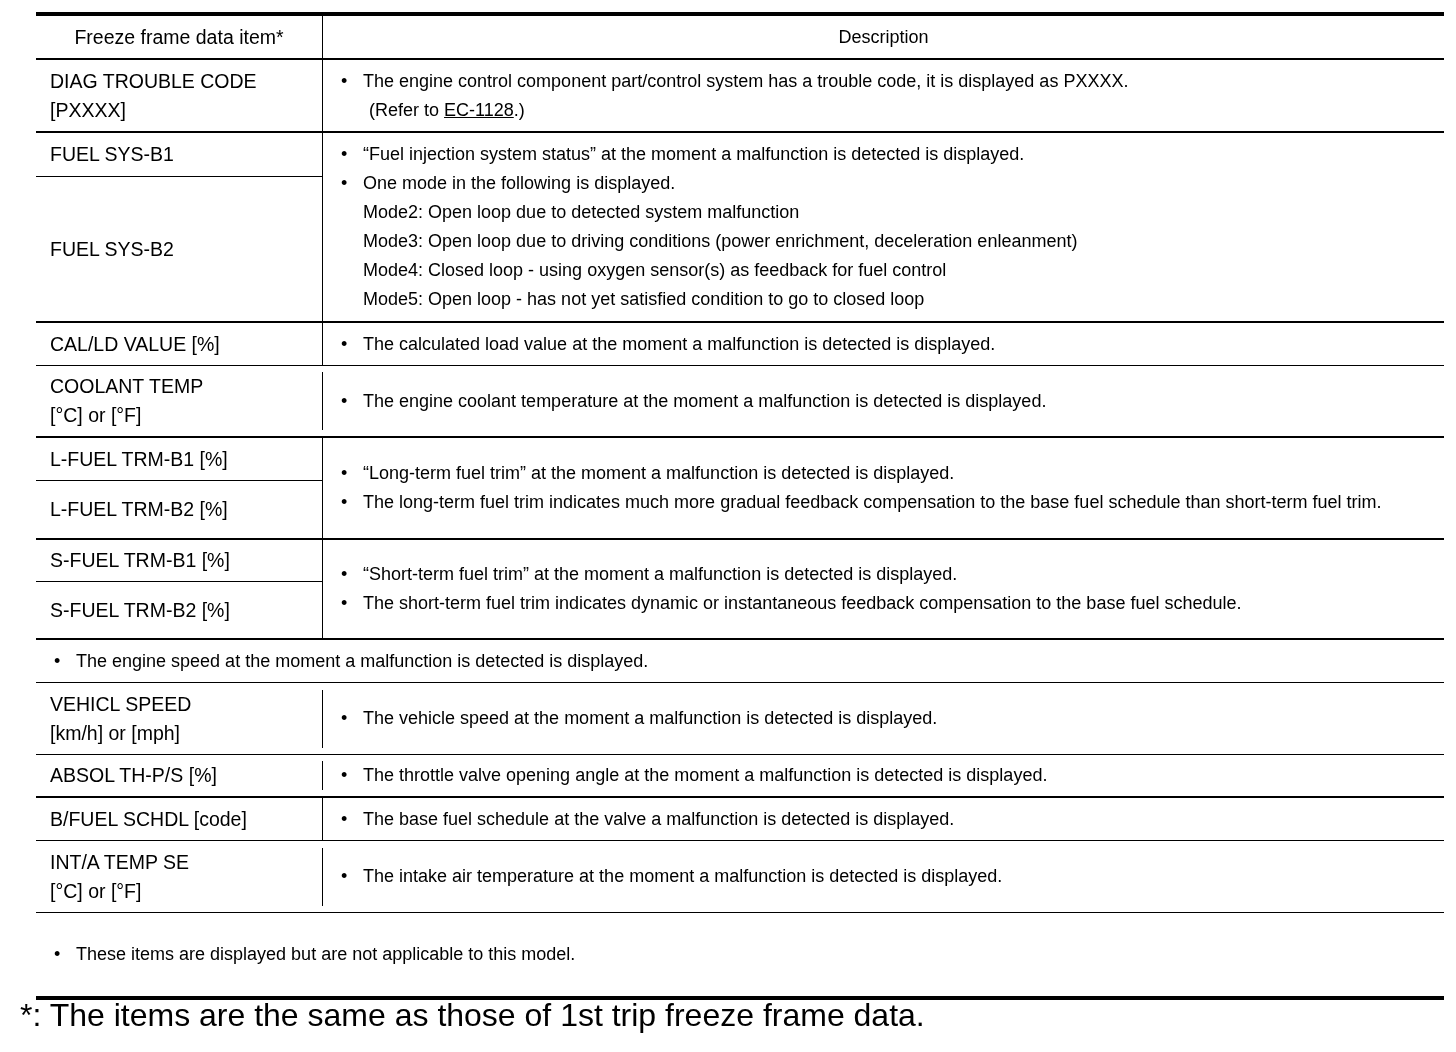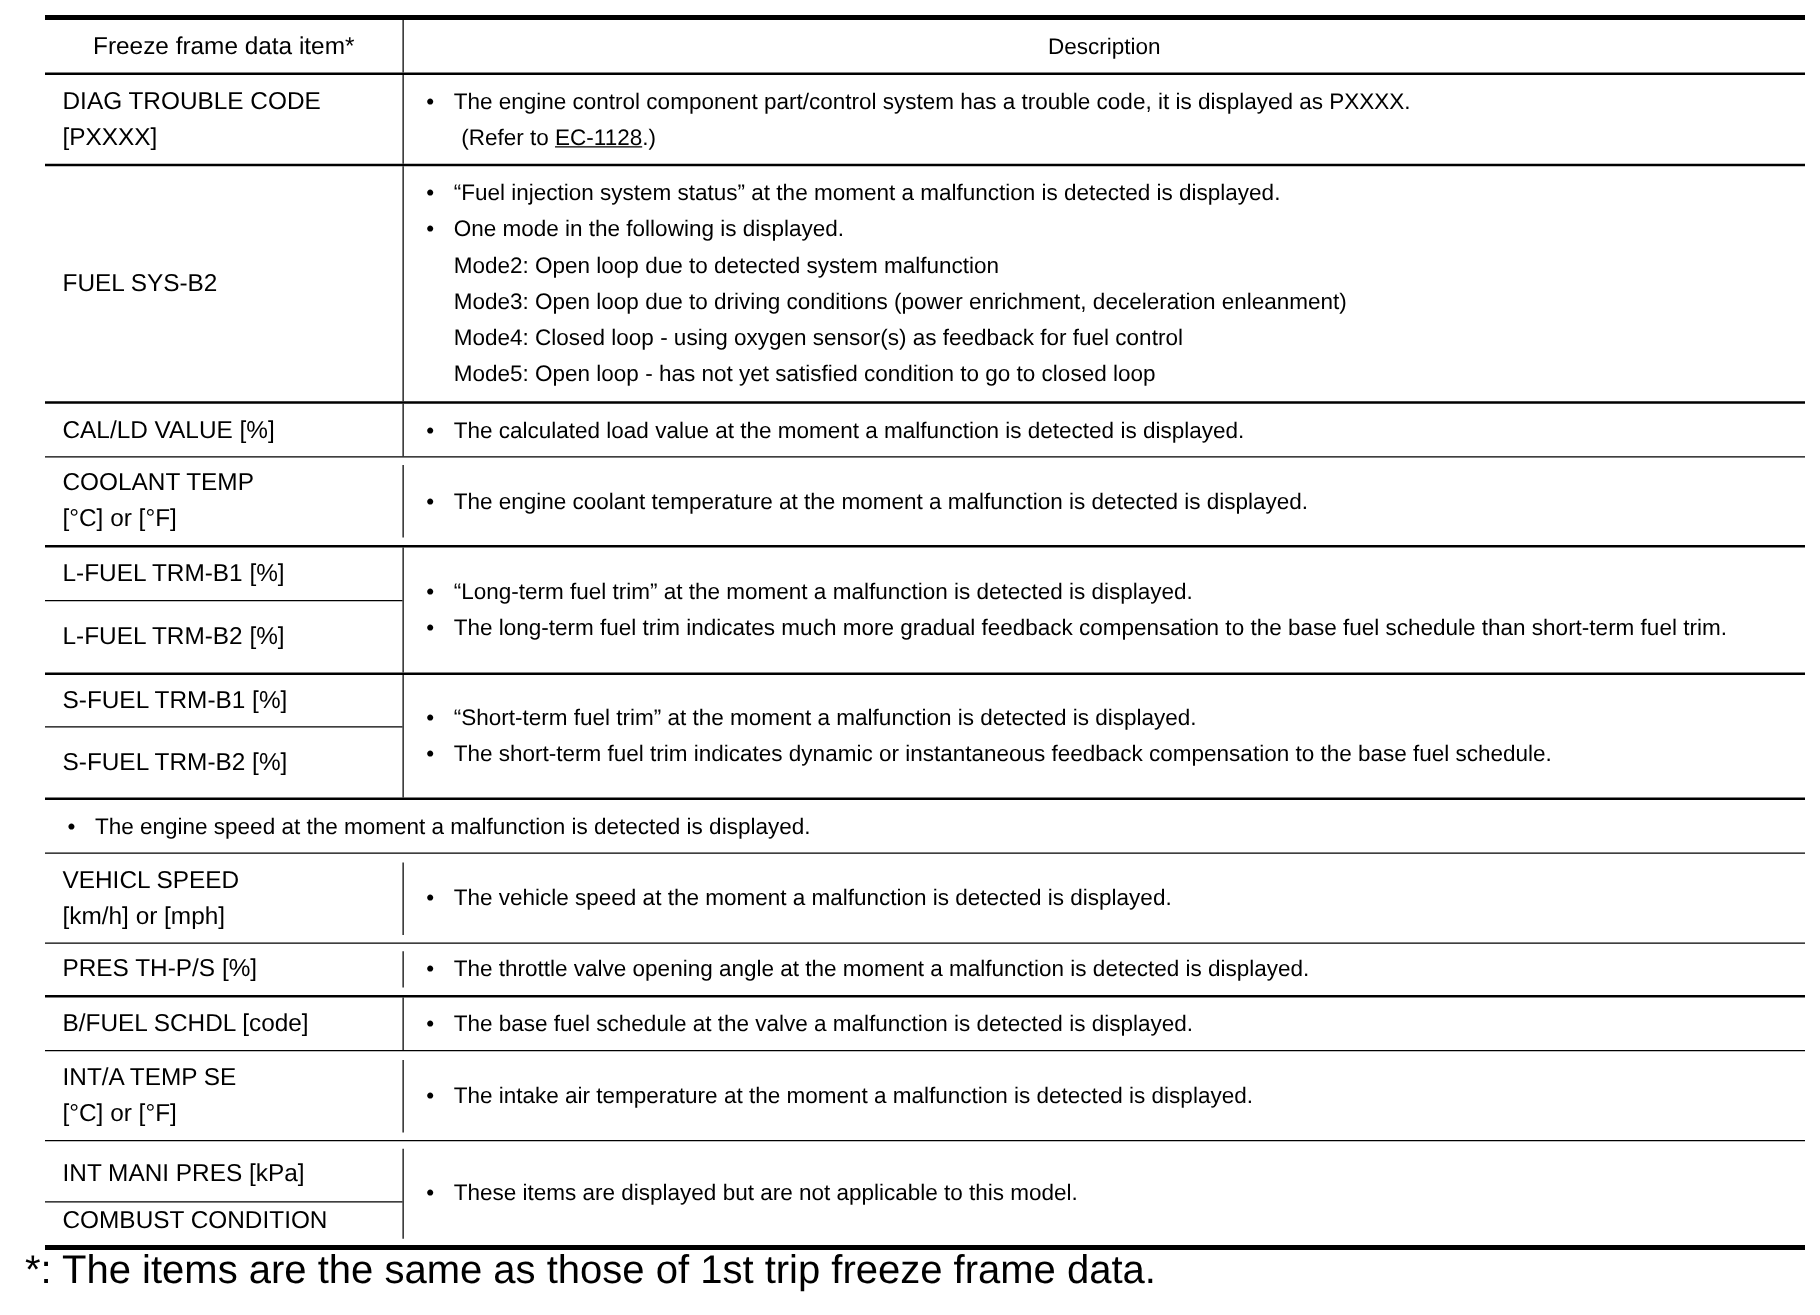--- a/index.html
+++ b/index.html
@@ -52,20 +52,21 @@
           <span class="txt">The engine control component part/control system has a trouble code, it is displayed as PXXXX.</span>
         </div>
       <div class="sub" style="padding-left:28px">
         <span>(Refer to </span><span class="link">EC-1128</span><span>.)</span>
       </div>
     </div>
   </div>
 
   <div class="grp" style="height:188px">
     <div class="left">
+      <div class="cell" style="height:43px">FUEL SYS-B1</div>
       <div class="cell" style="flex:1">FUEL SYS-B2</div>
     </div>
     <div class="right">
       <div class="bullet">
           <span class="dot">•</span>
           <span class="txt">“Fuel injection system status” at the moment a malfunction is detected is displayed.</span>
         </div>
       <div class="bullet">
           <span class="dot">•</span>
           <span class="txt">One mode in the following is displayed.</span>
@@ -157,21 +158,21 @@
     <div class="right">
         <div class="bullet">
           <span class="dot">•</span>
           <span class="txt">The vehicle speed at the moment a malfunction is detected is displayed.</span>
         </div>
       </div>
   </div>
 
   <div class="grp thin" style="height:41px">
     <div class="left">
-        <div class="cell" style="flex:1">PRES TH-P/S [%]</div>
+        <div class="cell" style="flex:1">ABSOL TH-P/S [%]</div>
       </div>
     <div class="right">
         <div class="bullet">
           <span class="dot">•</span>
           <span class="txt">The throttle valve opening angle at the moment a malfunction is detected is displayed.</span>
         </div>
       </div>
   </div>
 
   <div class="grp" style="height:42px">
@@ -195,24 +196,20 @@
       </div>
     <div class="right">
         <div class="bullet">
           <span class="dot">•</span>
           <span class="txt">The intake air temperature at the moment a malfunction is detected is displayed.</span>
         </div>
       </div>
   </div>
 
   <div class="grp thin" style="height:83px">
-    <div class="left">
-      <div class="cell" style="height:42px">INT MANI PRES [kPa]</div>
-      <div class="cell" style="flex:1">COMBUST CONDITION</div>
-    </div>
     <div class="right">
         <div class="bullet">
           <span class="dot">•</span>
           <span class="txt">These items are displayed but are not applicable to this model.</span>
         </div>
       </div>
   </div>
 
 </div>
 

